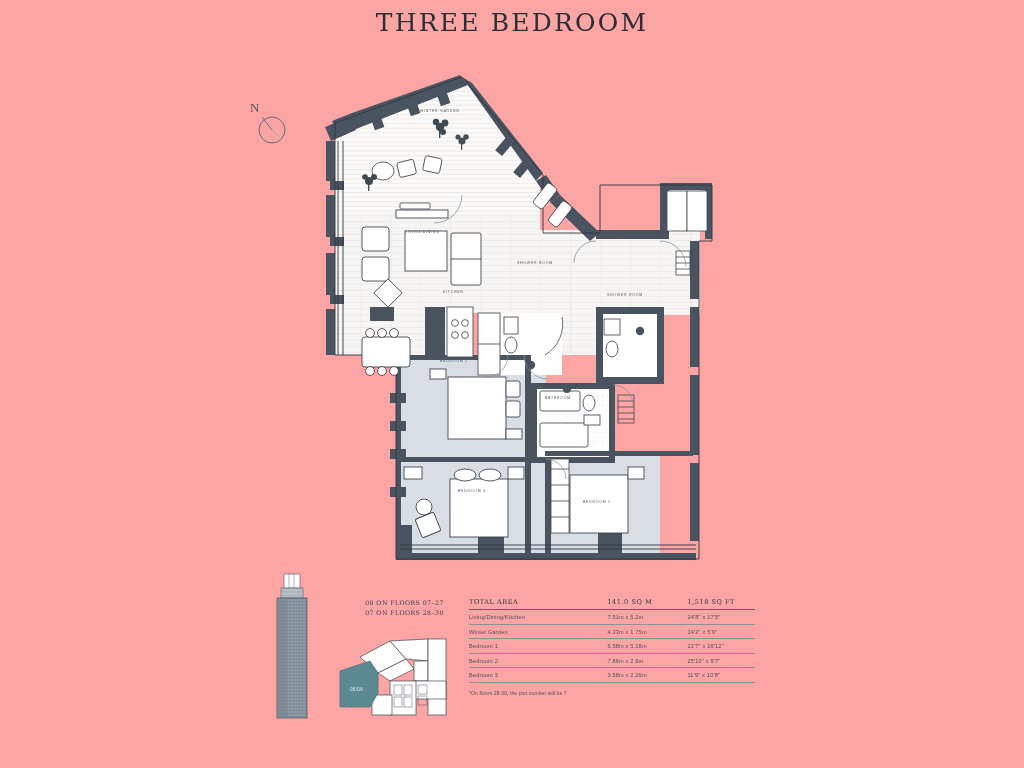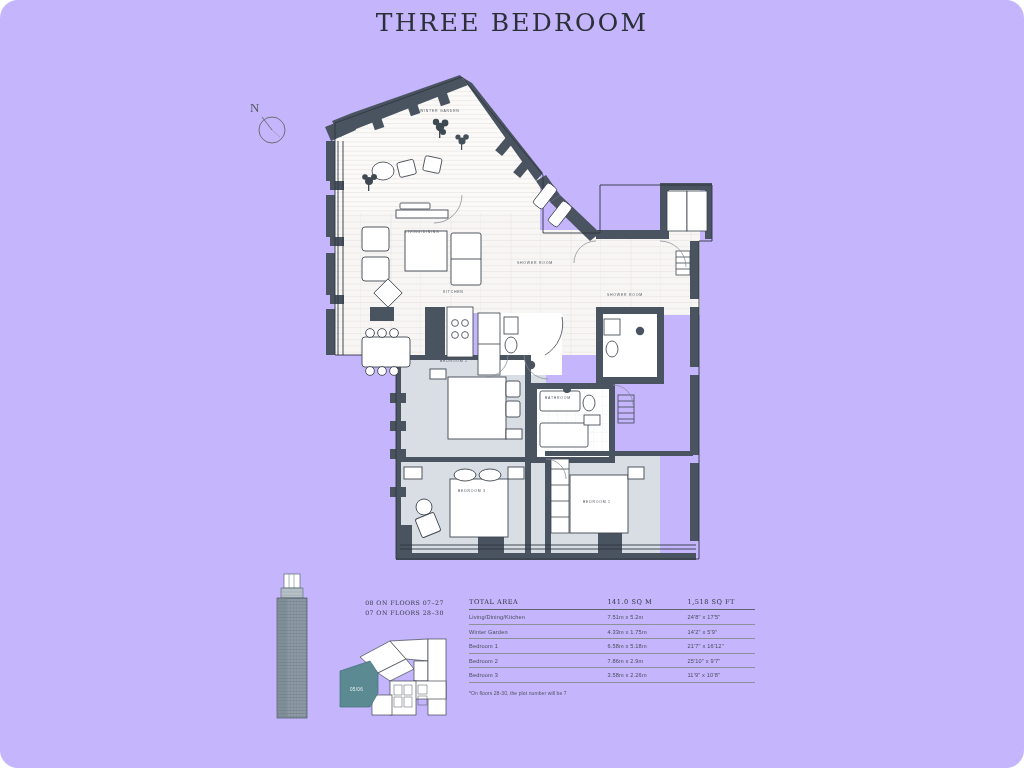--- a/index.html
+++ b/index.html
@@ -6,22 +6,21 @@
   html, body {
     margin: 0; padding: 0;
     width: 1024px; height: 768px;
     background: #ffffff;
     font-family: "Liberation Sans", sans-serif;
     overflow: hidden;
   }
   #page {
     position: relative;
     width: 1024px; height: 768px;
-    background: #c4b5fd;
-    border-radius: 18px;
+    background: #fca5a5;
   }
 
   
   #title {
     position: absolute;
     left: 0; top: 8px;
     width: 1024px;
     text-align: center;
     font-family: "DejaVu Serif", "Liberation Serif", serif;
     font-size: 25px;

